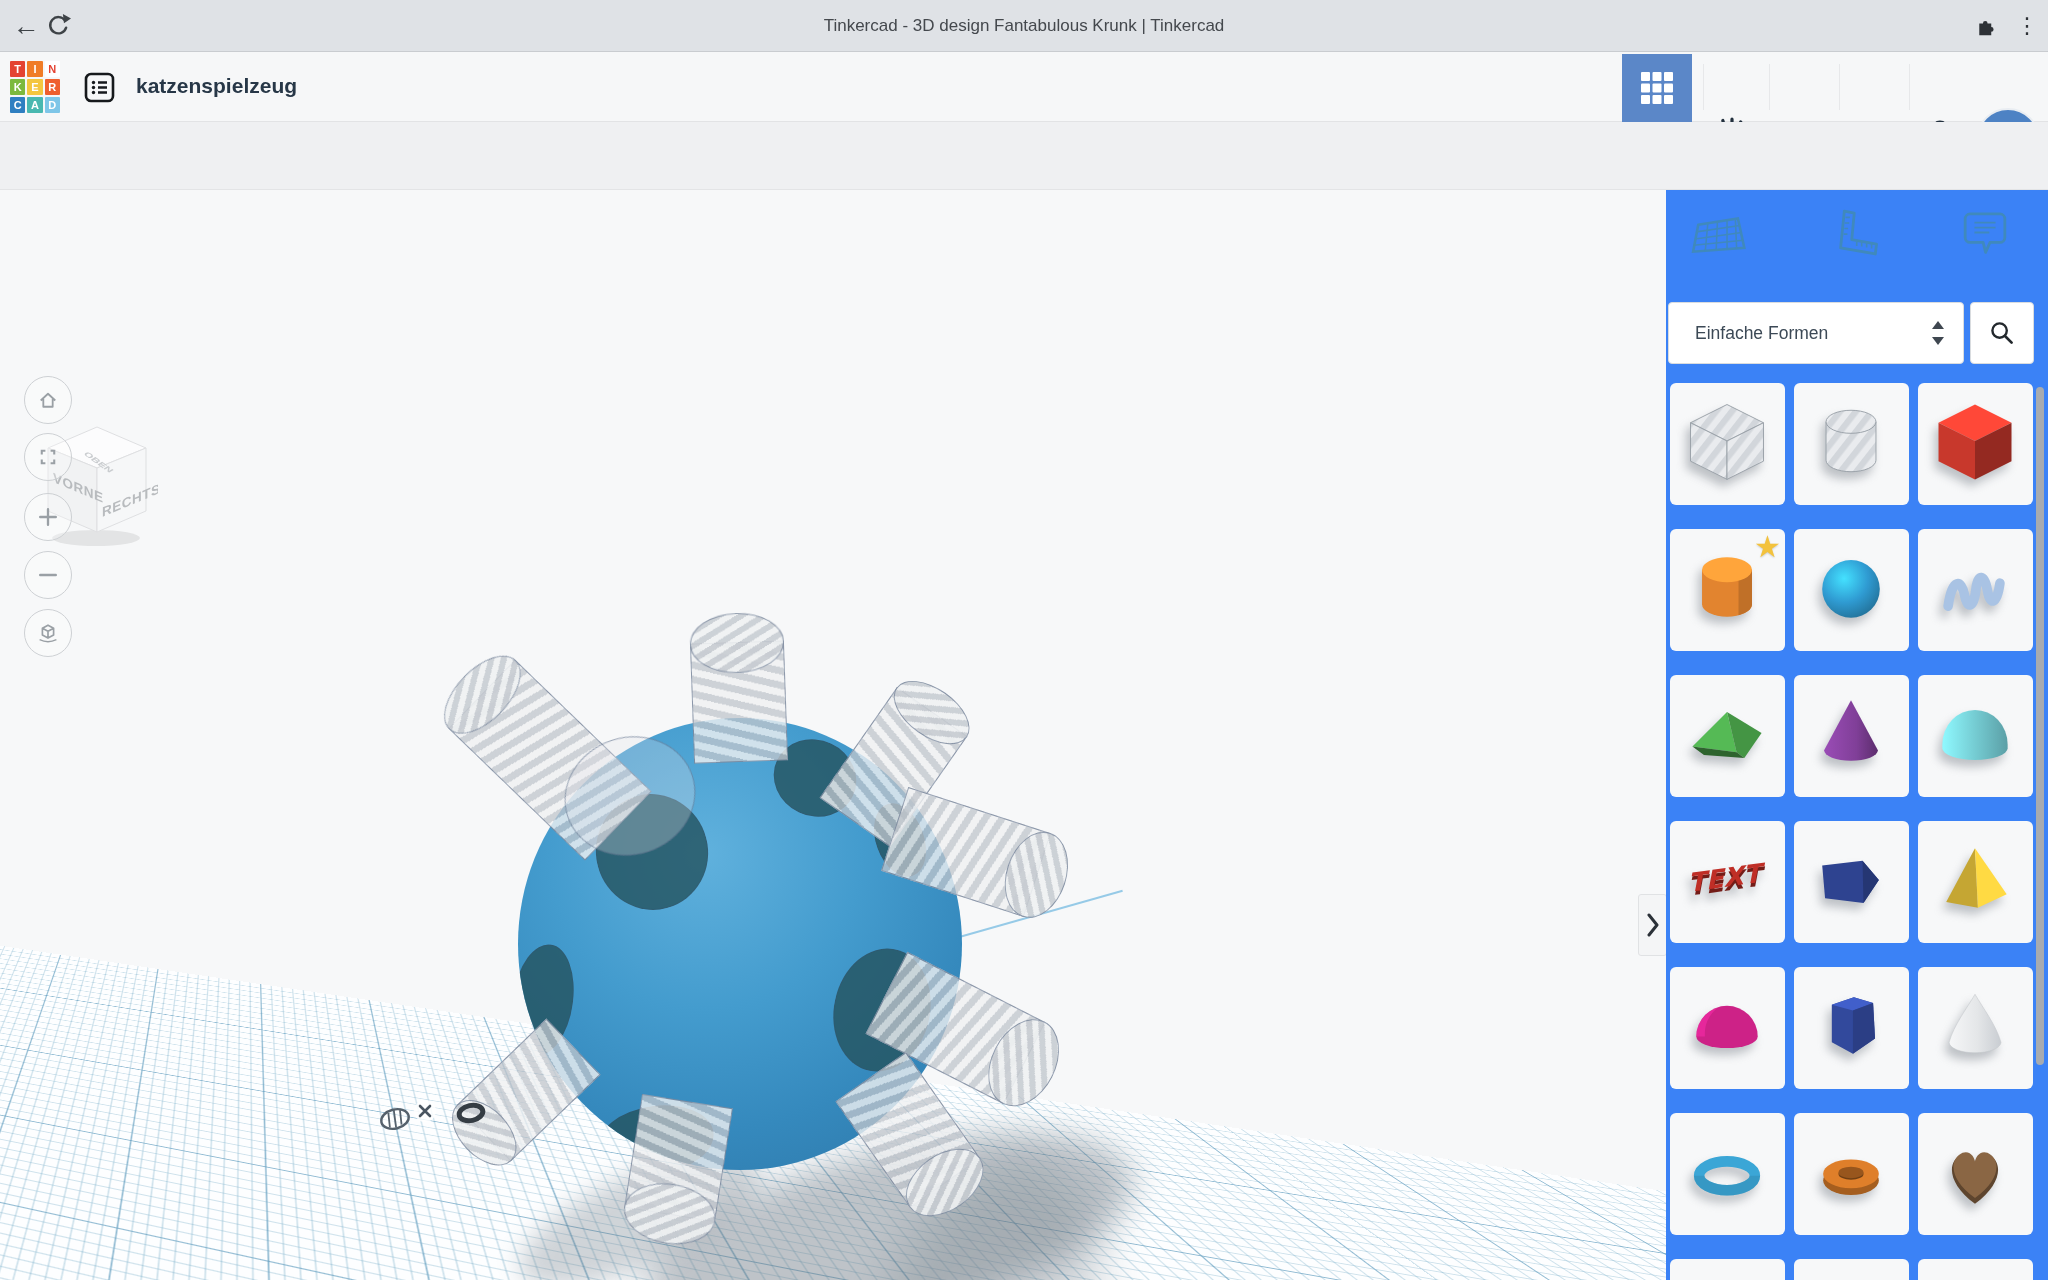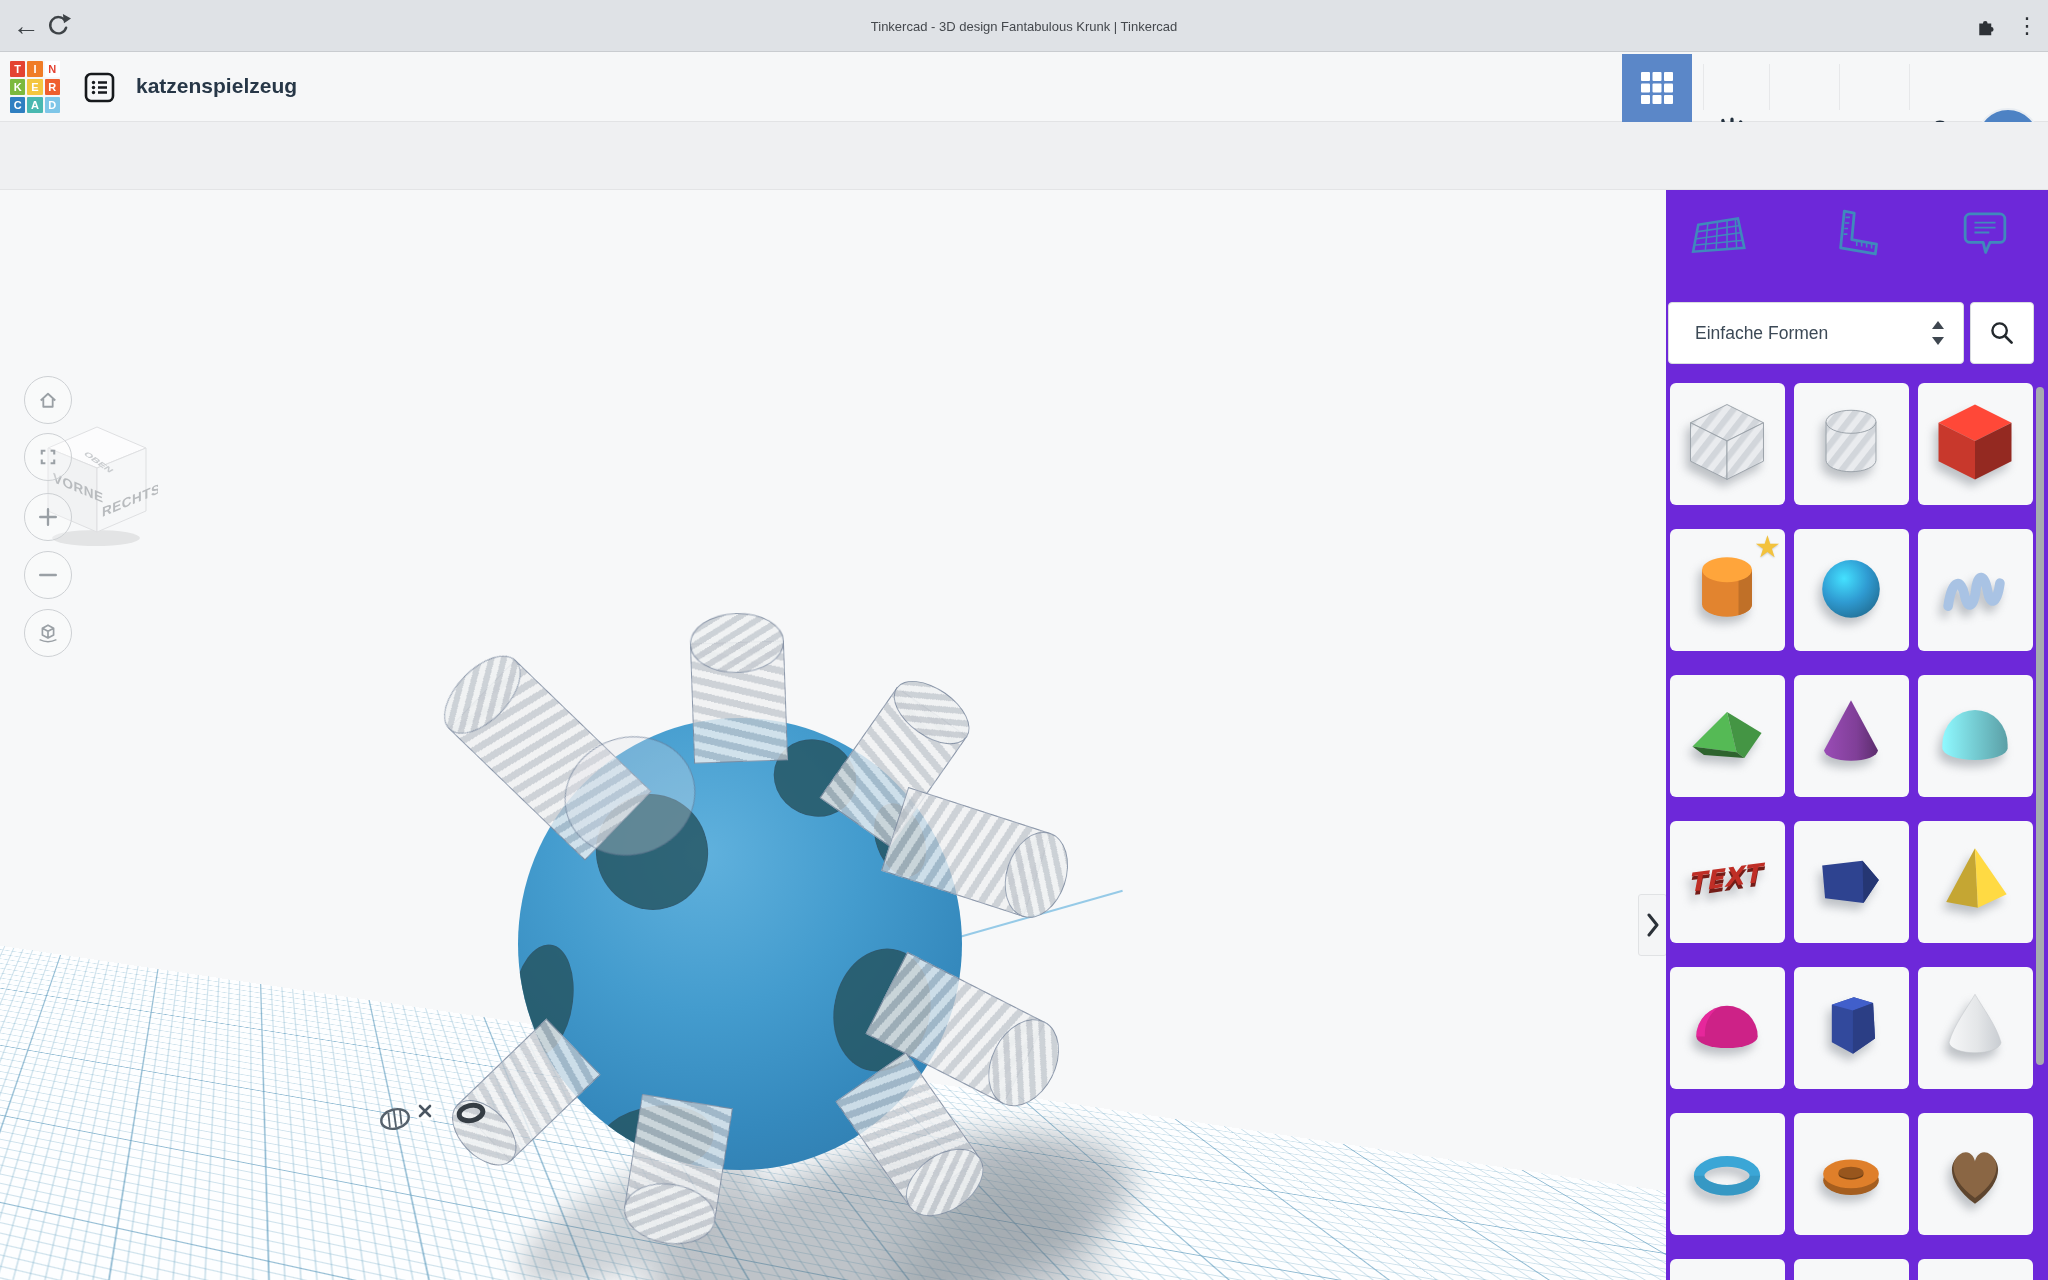--- a/index.html
+++ b/index.html
@@ -8,21 +8,21 @@
   #root { position:relative; width:2048px; height:1280px; }
 
   
   .chrome { position:absolute; left:0; top:0; width:2048px; height:52px;
     background:#dfe2e6; border-bottom:1px solid #c9ccd0; }
   .chrome .nav-glyph { position:absolute; top:0; height:52px; display:flex;
     align-items:center; justify-content:center; width:40px; color:#3e4347;
     font-size:27px; cursor:pointer; }
   .chrome .title { position:absolute; left:0; right:0; top:0; height:52px;
     display:flex; align-items:center; justify-content:center;
-    font-size:13px; color:#44484d; }
+    font-size:17px; color:#44484d; }
   .chrome .right { position:absolute; right:10px; top:0; height:52px;
     display:flex; align-items:center; gap:18px; }
   .kebab { font-size:22px; color:#2d3136; width:22px; text-align:center; cursor:pointer; }
 
   
   .header { position:absolute; left:0; top:52px; width:2048px; height:70px;
     background:#f6f7f8; border-bottom:1px solid #e2e3e5; }
   #logo { position:absolute; left:10px; top:9px; width:50px; height:52px;
     display:grid; grid-template-columns:repeat(3,1fr); gap:2px; cursor:pointer; }
   #logo span { display:flex; align-items:center; justify-content:center;
@@ -44,21 +44,21 @@
   .tb-icon { position:absolute; top:134px; width:44px; height:44px; cursor:pointer; }
   .tb-sep { position:absolute; top:132px; width:1px; height:48px; background:#dcdee0; }
   .tb-btn { position:absolute; top:136px; height:40px; border:1px solid #cfd3d7;
     border-radius:3px; display:flex; align-items:center; justify-content:center;
     font-size:16px; color:#3c4852; cursor:pointer; background:transparent; }
 
   
   .canvas { position:absolute; left:0; top:190px; width:1666px; height:1090px;
     background:#f7f8f9; overflow:hidden; }
   .panel { position:absolute; left:1666px; top:190px; width:382px; height:1090px;
-    background:#6d28d9; overflow:hidden; }
+    background:#3b82f6; overflow:hidden; }
 
   
   .plane { position:absolute; left:-120px; top:738px; width:2800px; height:1700px;
     transform-origin:0 0;
     transform:perspective(1000px) rotateX(63deg) rotateZ(18deg);
     background-color:rgba(253,254,255,.95);
     background-image:
       repeating-linear-gradient(0deg, rgba(95,155,190,.55) 0 1px, transparent 1px 90px),
       repeating-linear-gradient(90deg, rgba(95,155,190,.55) 0 1px, transparent 1px 90px),
       repeating-linear-gradient(0deg, rgba(130,180,205,.38) 0 1px, transparent 1px 9px),

